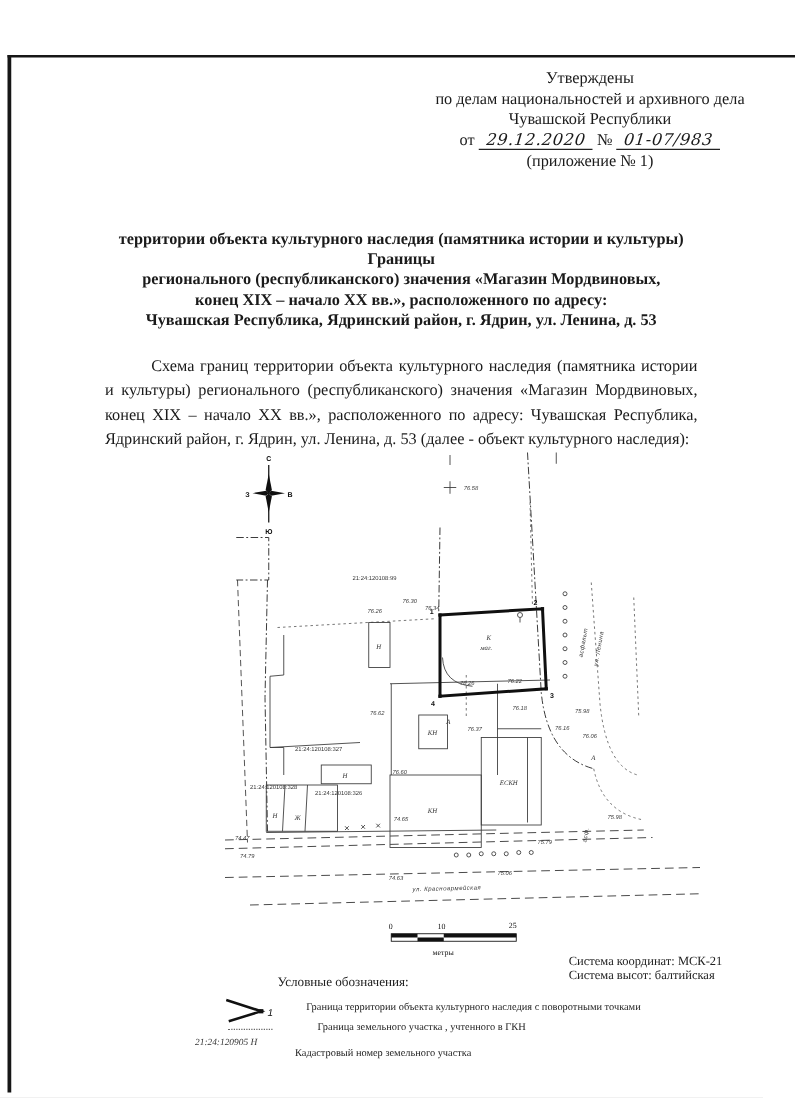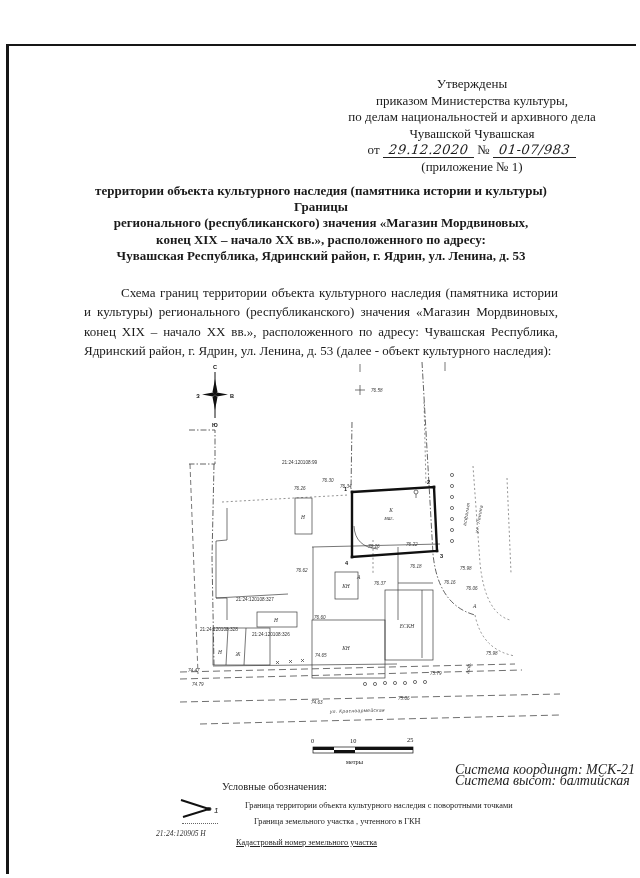--- a/index.html
+++ b/index.html
@@ -1,28 +1,28 @@
 <!DOCTYPE html>
 <html><head>
 <meta charset="utf-8">
 <style>
   html,body{margin:0;padding:0;background:#e8e8e8;}
   .page{position:relative;width:640px;height:878px;background:#ffffff;overflow:hidden;
         font-family:"Liberation Serif",serif;color:#1a1a1a;}
   .abs{position:absolute;}
   .scanbar{background:#161616;}
-  .approval{left:310px;top:76px;width:324px;text-align:center;font-size:13px;line-height:16.5px;}
+  .approval{left:310px;top:54px;width:324px;text-align:center;font-size:13px;line-height:16.5px;}
   .hand{font-family:"DejaVu Serif",serif;font-style:italic;letter-spacing:.5px;
         display:inline-block;transform:skewX(-6deg);}
   .uline{border-bottom:1px solid #222;padding:0 6px 0 6px;}
   .doc-title{left:66px;top:183px;width:510px;text-align:center;font-weight:bold;
              font-size:13px;line-height:16.2px;}
   .para{left:84px;top:283px;width:474px;font-size:13px;line-height:19.3px;
         text-align:justify;text-indent:37px;}
-  .refblock{left:455px;top:764px;font-style:italic;font-size:14px;line-height:11px;color:#222;}
+  .refblock{left:455px;top:764px;font-size:10px;line-height:11px;color:#222;}
   .legend-title{left:222px;top:781px;font-size:10.5px;color:#222;}
   .legend-item{font-size:8.3px;color:#222;width:380px;line-height:9.5px;}
   .cad-example{font-style:italic;font-size:7.5px;color:#333;}
   .dotsym{border-top:1.6px dotted #666;width:36px;height:0;}
   
   svg .thin{stroke:#3c3c3c;stroke-width:.7;fill:none;}
   svg .thick{stroke:#101010;stroke-width:2.4;fill:none;}
   svg .dash{stroke:#3c3c3c;stroke-width:.7;fill:none;stroke-dasharray:5 3;}
   svg .dash2{stroke:#4a4a4a;stroke-width:.6;fill:none;stroke-dasharray:2 2.4;}
   svg .dashdot{stroke:#3c3c3c;stroke-width:.8;fill:none;stroke-dasharray:6 2 1.5 2;}
@@ -40,23 +40,22 @@
 </head>
 <body>
 
 <div class="page">
 
   <div class="abs scanbar" style="left:6px;top:44px;width:3px;height:830px;"></div>
   <div class="abs scanbar" style="left:6px;top:44px;width:630px;height:2px;"></div>
 
   <div class="abs approval">
     <div>Утверждены</div>
-    <div>приказом Министерства культуры,</div>
     <div>по делам национальностей и архивного дела</div>
-    <div>Чувашской Чувашская</div>
+    <div>Чувашской Республики</div>
     <div>
       <span>от</span>
       <span class="uline"><span class="hand">29.12.2020</span></span>
       <span>№</span>
       <span class="uline"><span class="hand">01-07/983</span></span>
     </div>
     <div>(приложение № 1)</div>
   </div>
 
   <div class="abs doc-title">
@@ -234,15 +233,15 @@
     <path d="M3,3 L31,12 L5,20" fill="none" stroke="#111" stroke-width="2"></path>
     <rect x="29.3" y="10.3" width="3.4" height="3.4" fill="#111"></rect>
     <text x="36" y="16" font-size="8" font-style="italic" fill="#111">1</text>
   </svg>
   <div class="abs legend-item" style="left:245px;top:801px;">Граница территории объекта культурного наследия с поворотными точками</div>
 
   <div class="abs dotsym" style="left:182px;top:823px;"></div>
   <div class="abs legend-item" style="left:254px;top:817px;">Граница земельного участка , учтенного в ГКН</div>
 
   <div class="abs cad-example" style="left:156px;top:829px;">21:24:120905 Н</div>
-  <div class="abs legend-item" style="left:236px;top:838px;text-decoration:underline;">Кадастровый номер земельного участка</div>
+  <div class="abs legend-item" style="left:236px;top:838px;">Кадастровый номер земельного участка</div>
 
 </div>
 
 </body></html>

